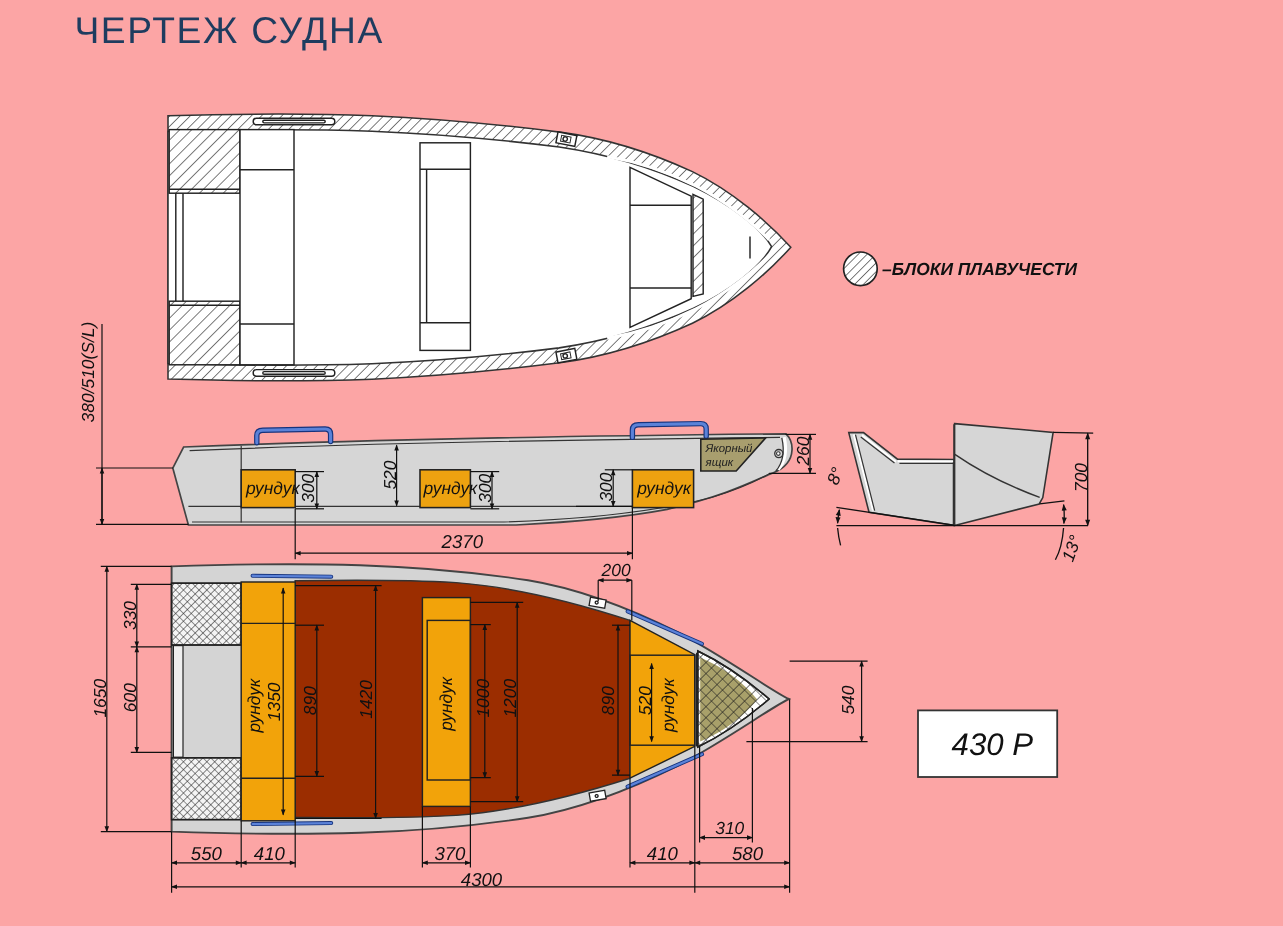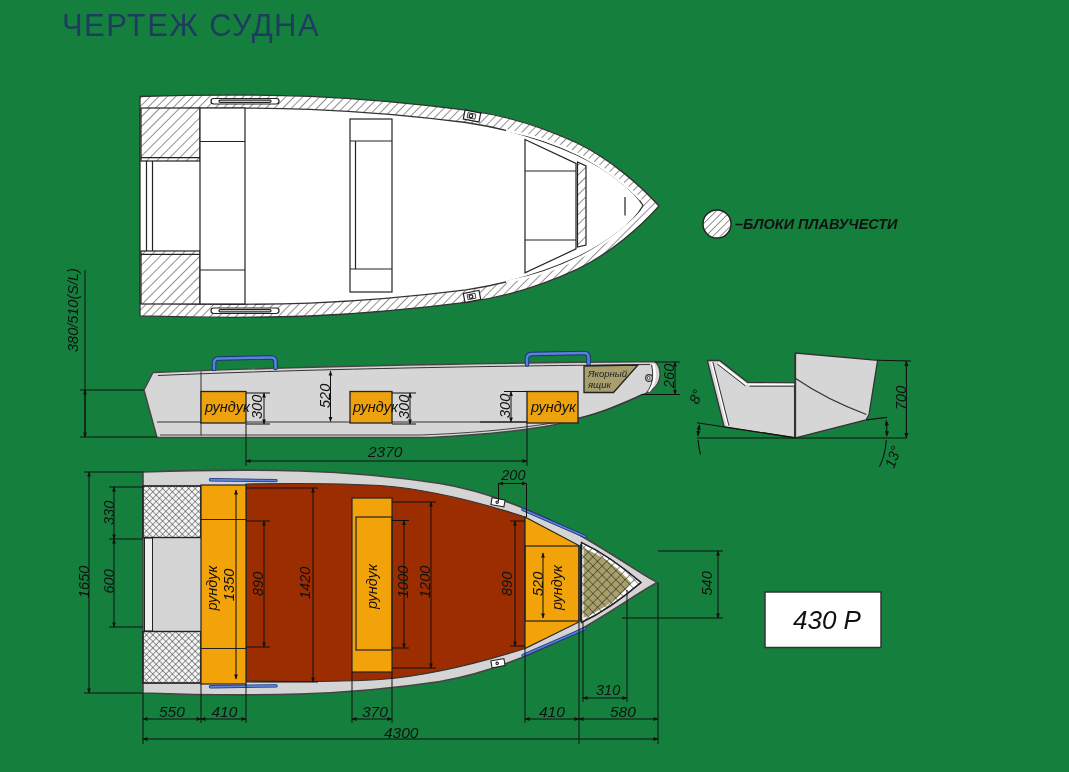--- a/index.html
+++ b/index.html
@@ -1,16 +1,16 @@
 <!DOCTYPE html>
 <html><head>
 <meta charset="utf-8">
 <style>
 html,body{margin:0;padding:0;background:#ffffff;}
-#page{position:relative;width:1069px;height:772px;background:#15803d;overflow:hidden;
+#page{position:relative;width:1069px;height:772px;background:#fca5a5;overflow:hidden;
 font-family:"Liberation Sans", sans-serif;}
 svg{position:absolute;left:0;top:0;}
 .dim{font-family:"Liberation Sans", sans-serif;font-style:italic;font-size:14.5px;fill:#111;}
 .dimb{font-family:"Liberation Sans", sans-serif;font-style:italic;font-size:15.5px;fill:#111;}
 </style>
 </head>
 <body>
 <div id="page">
 <svg width="1069" height="772" viewBox="0 0 1069 772">
 <defs>

